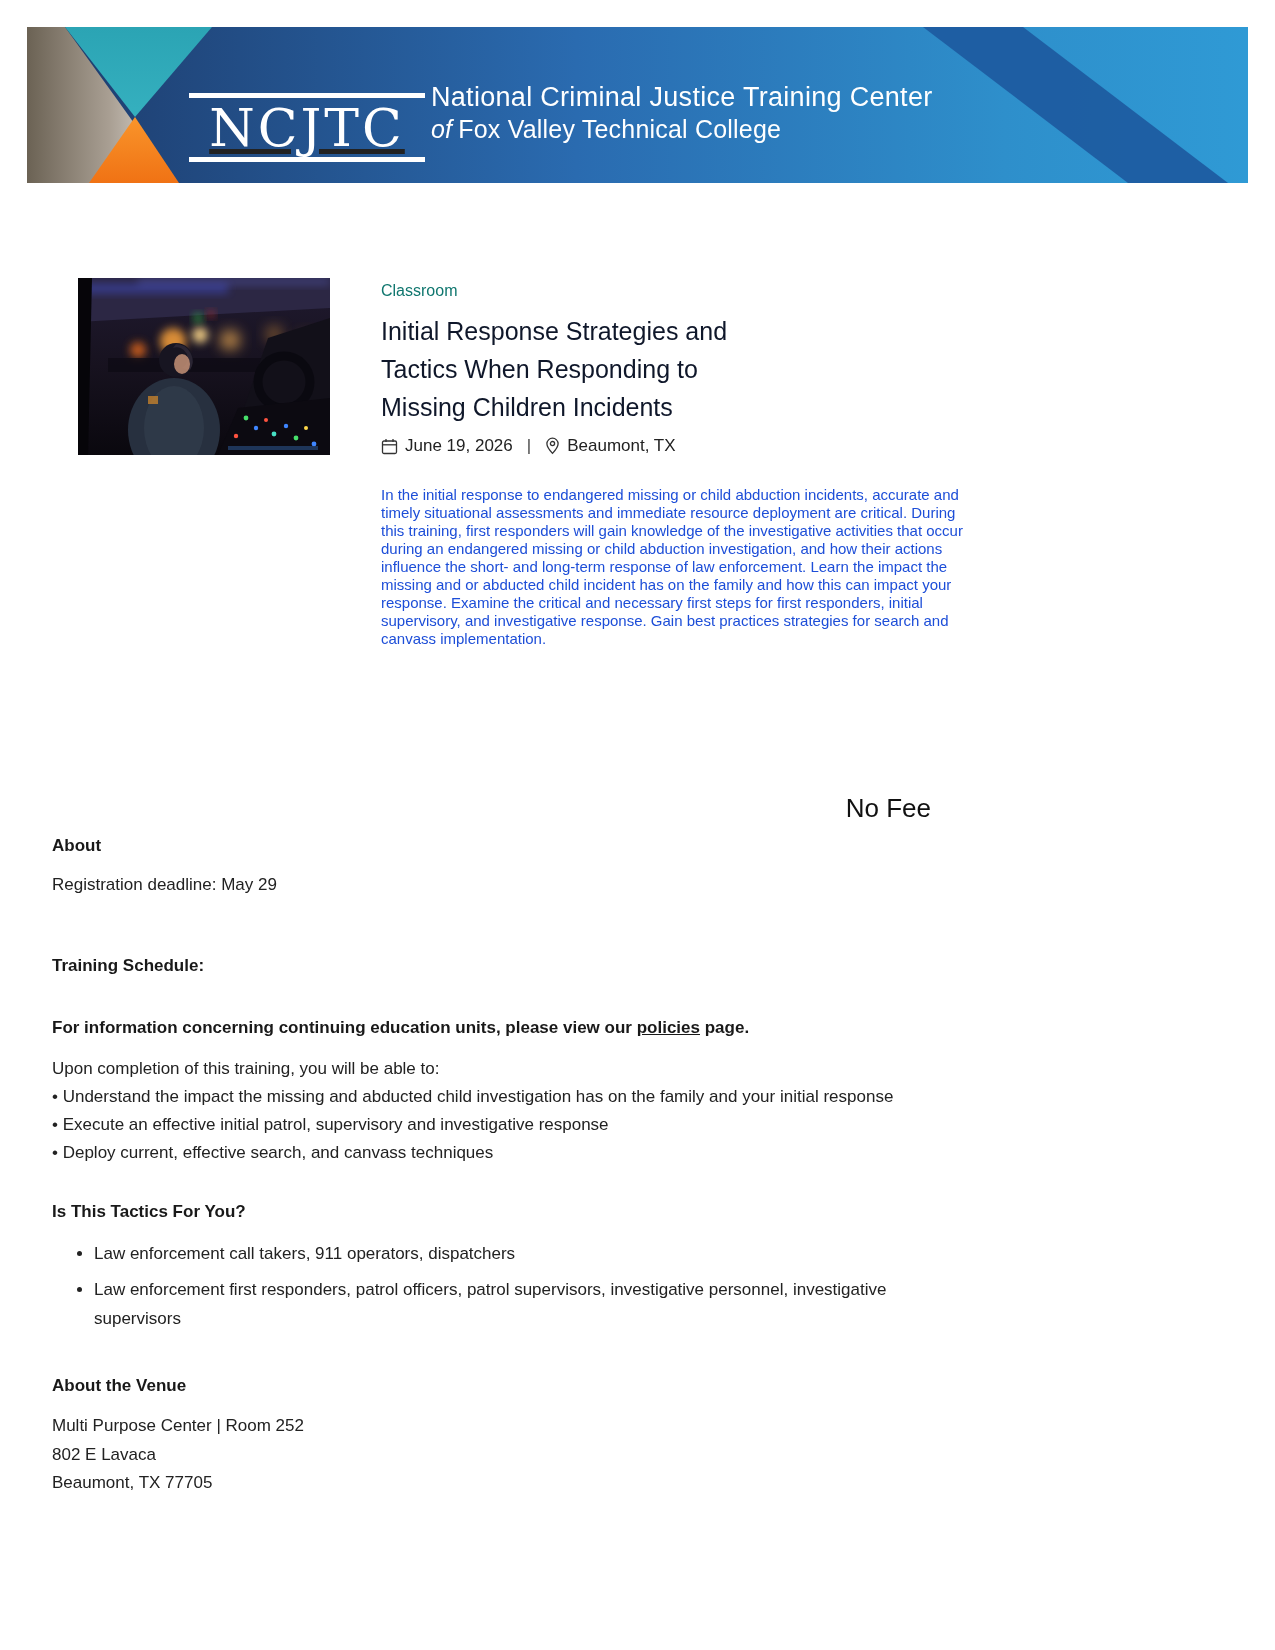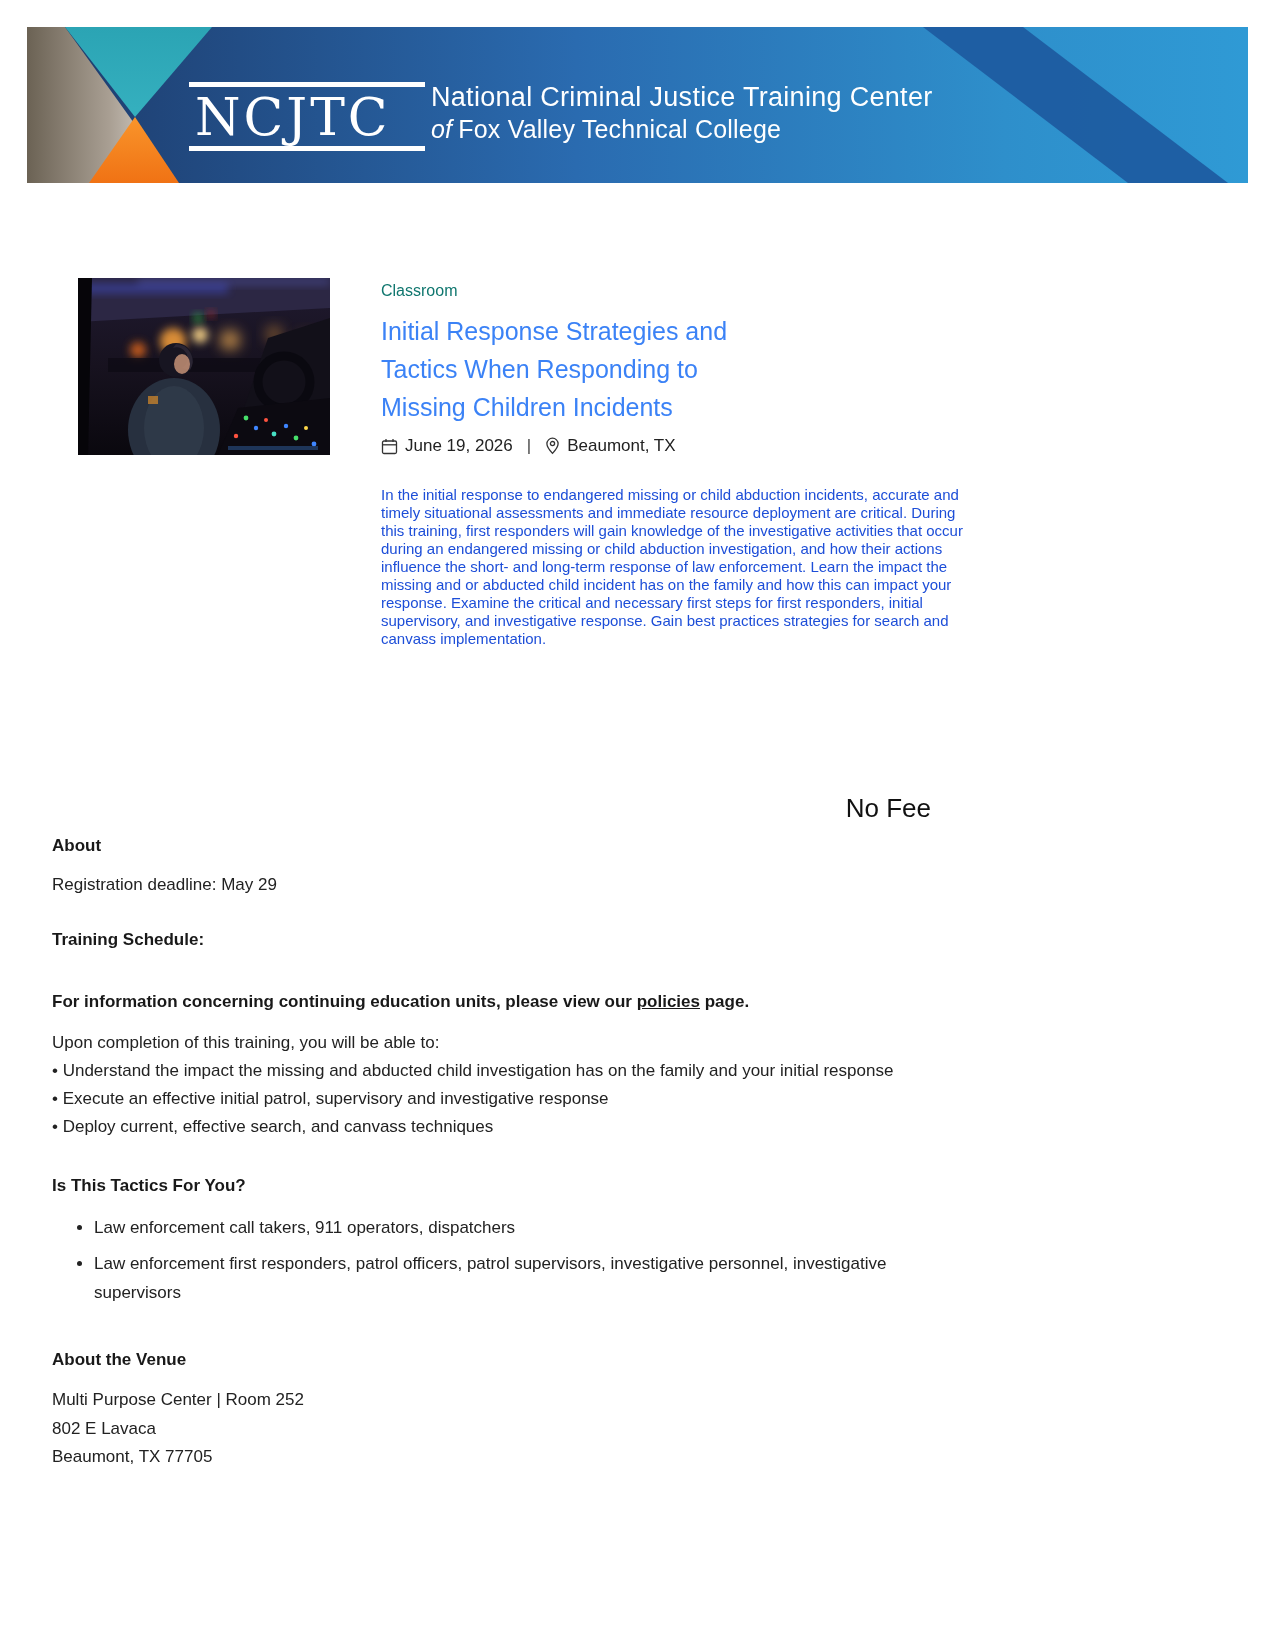--- a/index.html
+++ b/index.html
@@ -10,65 +10,65 @@
     color: #222222;
   }
 
   
   .banner {
     position: absolute; left: 27px; top: 27px;
     width: 1221px; height: 156px; overflow: hidden;
   }
   .banner svg.banner-art { position: absolute; left: 0; top: 0; width: 100%; height: 100%; display: block; }
   .logo-block {
-    position: absolute; left: 162px; top: 55px; width: 236px;
+    position: absolute; left: 162px; top: 66px; width: 236px;
     border-top: 5px solid #ffffff; border-bottom: 5px solid #ffffff;
-    padding: 1px 6px 0 6px; text-align: left; cursor: pointer;
+    padding: 1px 6px 0 6px; text-align: center; cursor: pointer; text-decoration: underline;
   }
   .logo-block .logo-text {
     font-family: "DejaVu Serif", "Liberation Serif", serif;
     font-size: 52px; line-height: 58px; color: #ffffff;
     letter-spacing: 3px; font-weight: 500;
   }
   .org-block { position: absolute; left: 404px; top: 54px; color: #ffffff; }
   .org-name { font-size: 27px; line-height: 33px; font-weight: 400; letter-spacing: 0.3px; }
   .org-sub  { font-size: 25px; line-height: 31px; font-weight: 400; letter-spacing: 0.2px; }
   .org-sub .of { font-style: italic; margin-right: 6px; }
 
   
   .photo {
     position: absolute; left: 78px; top: 278px; width: 252px; height: 177px;
     overflow: hidden; background: #0d0a12;
   }
   .hero-text { position: absolute; left: 381px; top: 282px; width: 400px; }
   .format-label { font-size: 16px; color: #0f766e; }
   .event-title {
     margin-top: 12px; width: 360px;
-    font-size: 25px; line-height: 38px; font-weight: 500; color: #3b82f6;
+    font-size: 25px; line-height: 38px; font-weight: 500; color: #0f172a;
   }
   .meta-row { margin-top: 10px; display: flex; align-items: center; font-size: 17px; color: #222; }
   .meta-row .icon { display: inline-flex; margin-right: 7px; }
   .meta-row .sep { margin: 0 14px; color: #444; }
 
   
   .description {
     position: absolute; left: 381px; top: 486px; width: 582px;
     font-size: 15px; line-height: 18px; color: #1d4ed8;
   }
   .fee {
     position: absolute; left: 381px; top: 793px; width: 550px;
     text-align: right; font-size: 26px; color: #111; font-weight: 400;
   }
 
   
   .sections { position: absolute; left: 52px; top: 835px; width: 1170px; font-size: 17px; }
   .sections h3 { font-size: 17px; font-weight: 700; color: #191919; line-height: 22px; }
   .h-about { margin-top: 0; }
   .p-deadline { margin-top: 16px; line-height: 24px; }
-  .h-schedule { margin-top: 32px; }
+  .h-schedule { margin-top: 58px; }
   .p-schedule { margin-top: 9px; line-height: 24px; }
   .p-ceu { margin-top: 39px; font-weight: 700; color: #191919; line-height: 24px; }
   .p-ceu a { color: #191919; text-decoration: underline; cursor: pointer; }
   .h-wiify { margin-top: 32px; }
   .p-wiify-intro { margin-top: 15px; line-height: 28px; }
   .wiify-list { list-style: none; }
   .wiify-list li { line-height: 28px; }
   .wiify-list li::before { content: "\2022  "; }
   .h-audience { margin-top: 34px; }
   .audience-list { margin-top: 16px; padding-left: 42px; width: 860px; }

